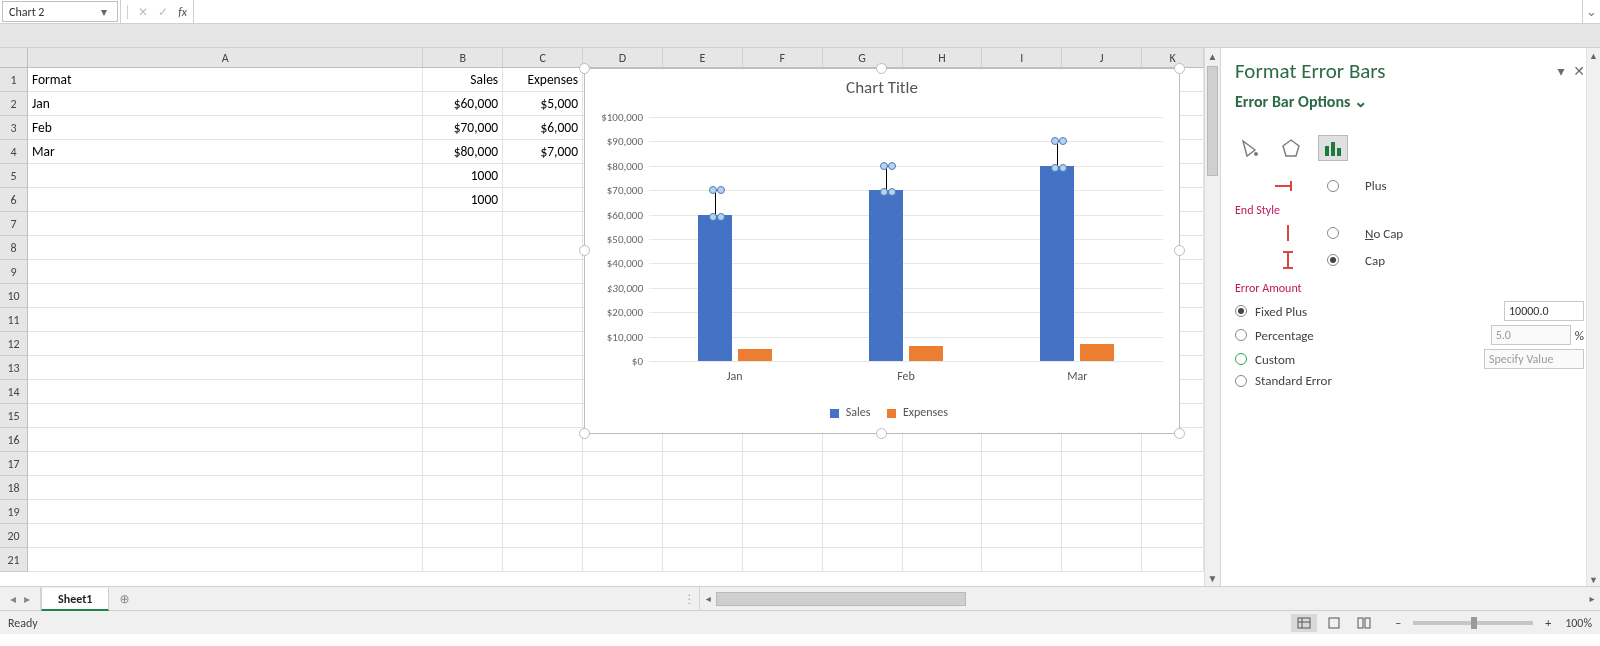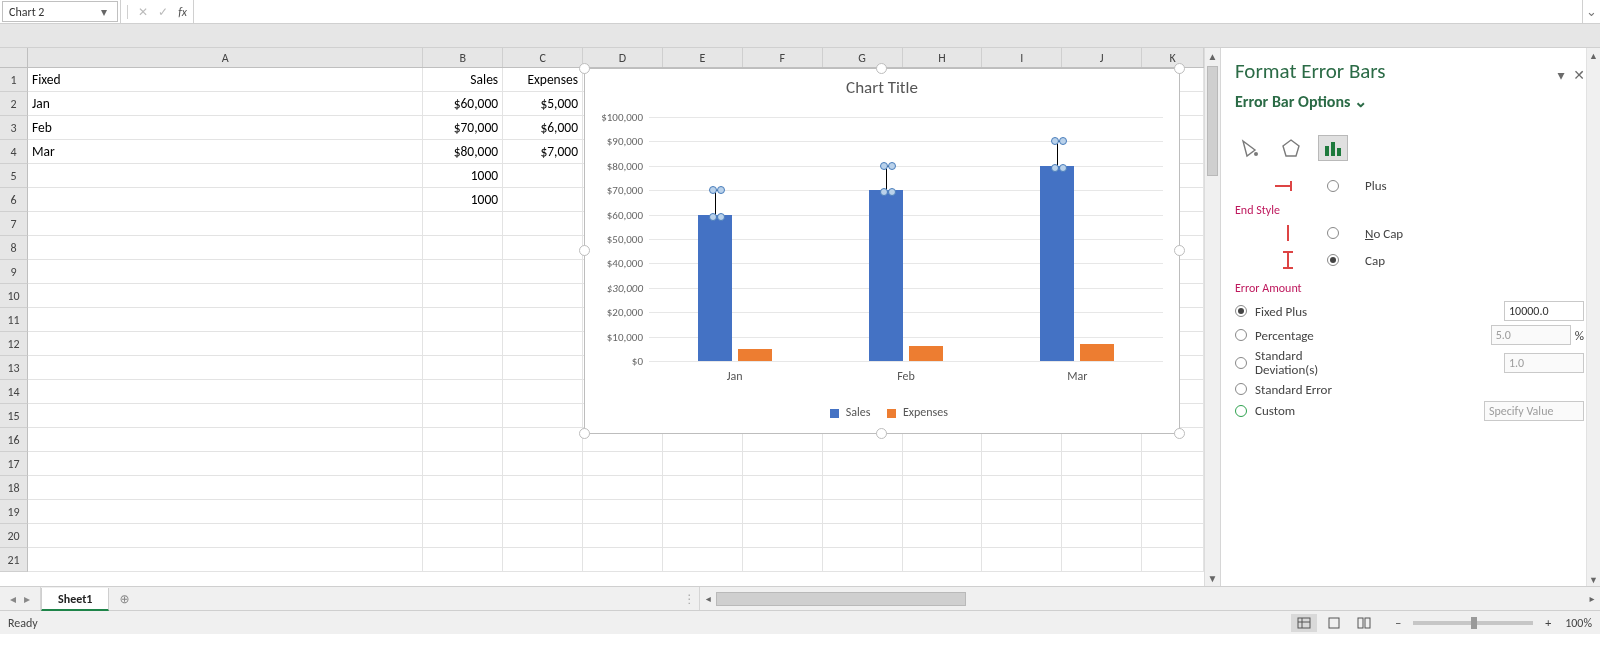--- a/index.html
+++ b/index.html
@@ -241,21 +241,21 @@
     padding:8px 12px 8px 14px;
     position:relative;
     font-size:13px;
     color:#444;
   }
   .pane-title {
     font-size:21px;
     color:#2b6b46;
     font-weight:400;
     margin:2px 0 8px 0;
-    display:flex; align-items:flex-end;
+    display:flex; align-items:center;
   }
   .pane-title .dd2, .pane-title .close2 {
     width:18px; text-align:center; color:#6b6b6b; font-size:14px;
   }
   .pane-title .spacer { flex:1; }
   .opt-line {
     color:#2b6b46; font-weight:600; font-size:16px;
     margin-bottom:25px;
   }
   .opt-line .dd3 { color:#2b6b46; }
@@ -431,21 +431,21 @@
           <div class="colhead wG">G</div>
           <div class="colhead wH">H</div>
           <div class="colhead wI">I</div>
           <div class="colhead wJ">J</div>
           <div class="colhead wK">K</div>
         </div>
 
       <div id="rows">
           <div class="row">
             <div class="rowhead">1</div>
-            <div class="cell wA l">Fixed</div>
+            <div class="cell wA l">Format</div>
             <div class="cell wB r">Sales</div>
             <div class="cell wC r">Expenses</div>
             <div class="cell wD r"></div>
             <div class="cell wE r"></div>
             <div class="cell wF r"></div>
             <div class="cell wG r"></div>
             <div class="cell wH r"></div>
             <div class="cell wI r"></div>
             <div class="cell wJ r"></div>
             <div class="cell wK r"></div>
@@ -893,41 +893,34 @@
         <span class="lab">
           <span class="radio"></span>
           <span>Percentage</span>
         </span>
         <span style="display:flex; align-items:center; gap:4px;">
           <span class="field dis">5.0</span>
           <span>%</span>
         </span>
       </div>
 
-      <div class="err-amount-row">
-        <span class="lab">
-          <span class="radio"></span>
-          <span style="max-width:100px; line-height:1.1;">Standard Deviation(s)</span>
-        </span>
-        <span class="field dis">1.0</span>
-      </div>
-
-      <div class="err-amount-row">
-        <span class="lab">
-          <span class="radio"></span>
-          <span>Standard Error</span>
-        </span>
-      </div>
 
       <div class="err-amount-row">
         <span class="lab">
           <span class="radio green"></span>
           <span>Custom</span>
         </span>
         <span class="field dis" style="width:100px;">Specify Value</span>
+      </div>
+
+      <div class="err-amount-row">
+        <span class="lab">
+          <span class="radio"></span>
+          <span>Standard Error</span>
+        </span>
       </div>
 
       <div class="pane-scroll">
         <div class="up">▲</div>
         <div class="down">▼</div>
       </div>
     </div>
   </div>
 
   <div class="tabstrip">

